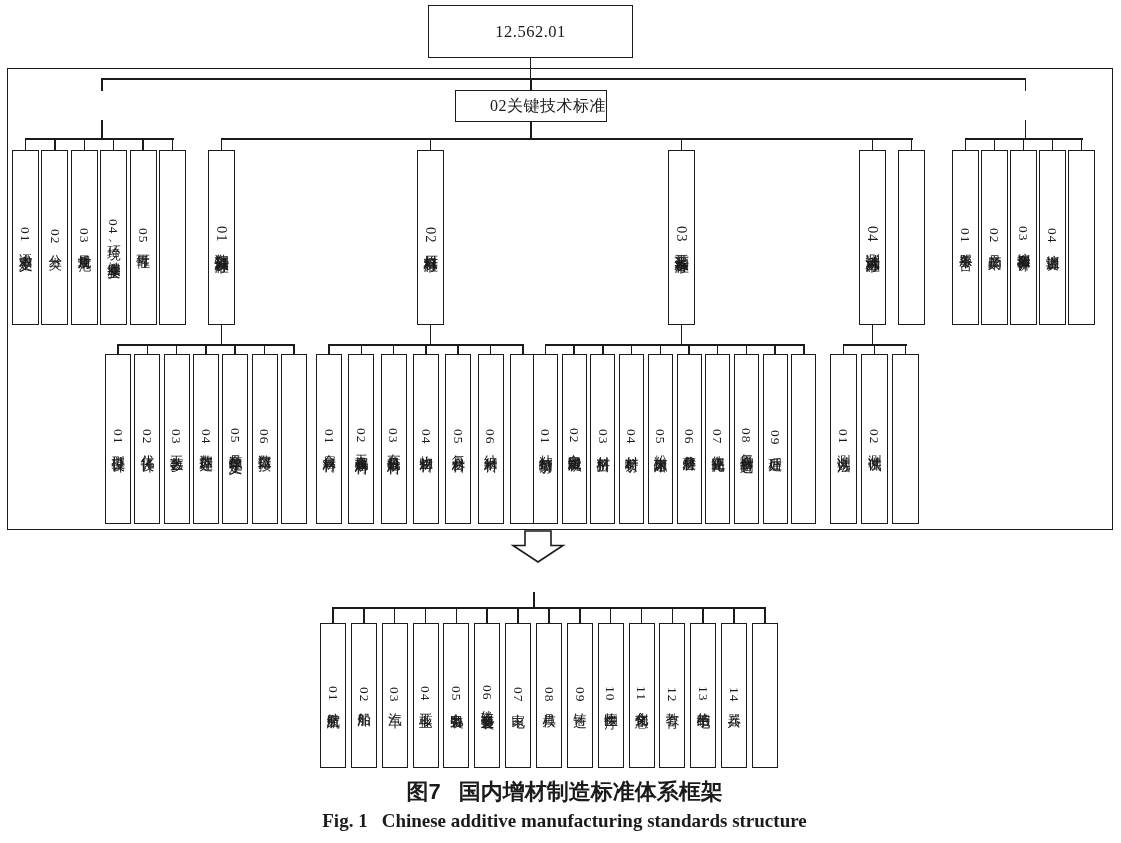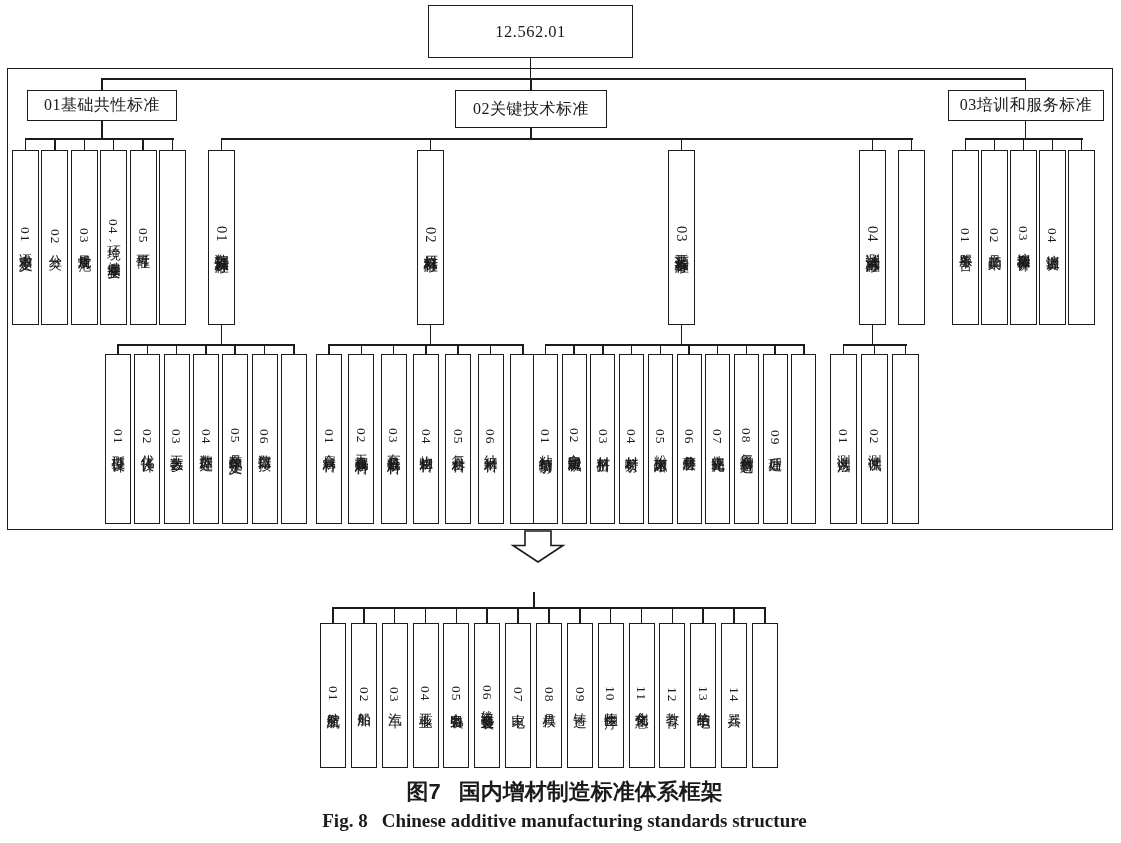--- a/index.html
+++ b/index.html
@@ -43,28 +43,22 @@
   </div>
 
   <div class="frame" style="left:7px; top:68px; width:1106px; height:462px;"></div>
 
   <div class="vl" style="left:529.5px; top:57px; height:22px;"></div>
   <div class="hl" style="left:101px; top:78px; width:925px;"></div>
   <div class="vl" style="left:101px; top:78px; height:13px;"></div>
   <div class="vl" style="left:530px; top:78px; height:13px;"></div>
   <div class="vl" style="left:1024.5px; top:78px; height:13px;"></div>
 
-  <div class="hbox" style="left:27px; top:90px; width:150px; height:31px;">
-    <span>01基础共性标准</span>
-  </div>
-  <div class="hbox" style="left:455px; top:90px; width:152px; height:38px;">
+  <div class="hbox" style="left:455px; top:90px; width:152px; height:32px;justify-content:flex-end;">
     <span>02关键技术标准</span>
-  </div>
-  <div class="hbox" style="left:948px; top:90px; width:156px; height:31px;">
-    <span>03培训和服务标准</span>
   </div>
 
   <div class="vl" style="left:101px; top:120px; height:19px;"></div>
   <div class="vl" style="left:530px; top:120px; height:19px;"></div>
   <div class="vl" style="left:1024.5px; top:120px; height:19px;"></div>
   <div class="hl" style="left:25px; top:138px; width:148.5px;"></div>
   <div class="hl" style="left:221px; top:138px; width:691.5px;"></div>
   <div class="hl" style="left:965px; top:138px; width:117.5px;"></div>
 
   <div class="vl" style="left:220.75px; top:324px; height:21px;"></div>
@@ -336,16 +330,16 @@
       <div class="vl" style="left: 764.1px; top: 607px; height: 17px;"></div>
       <div class="vbox" style="left: 751.9px; top: 623px; width: 26px; height: 145px;">
         <span></span>
       </div>
     </div>
 
   <div class="caption cap-zh" style="top:777px;">
     <span class="cap-label">图7</span><span>国内增材制造标准体系框架</span>
   </div>
   <div class="caption cap-en" style="top:810px;">
-    <span class="cap-label">Fig. 8</span><span>Chinese additive manufacturing standards structure</span>
+    <span class="cap-label">Fig. 1</span><span>Chinese additive manufacturing standards structure</span>
   </div>
 
 </div>
 
 </body></html>

